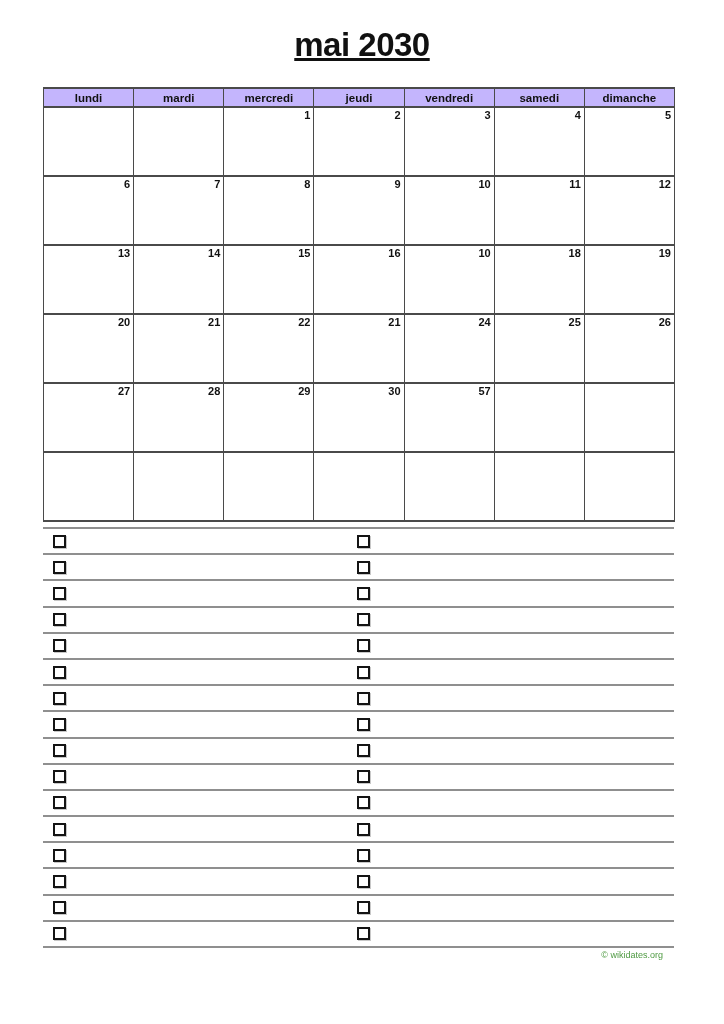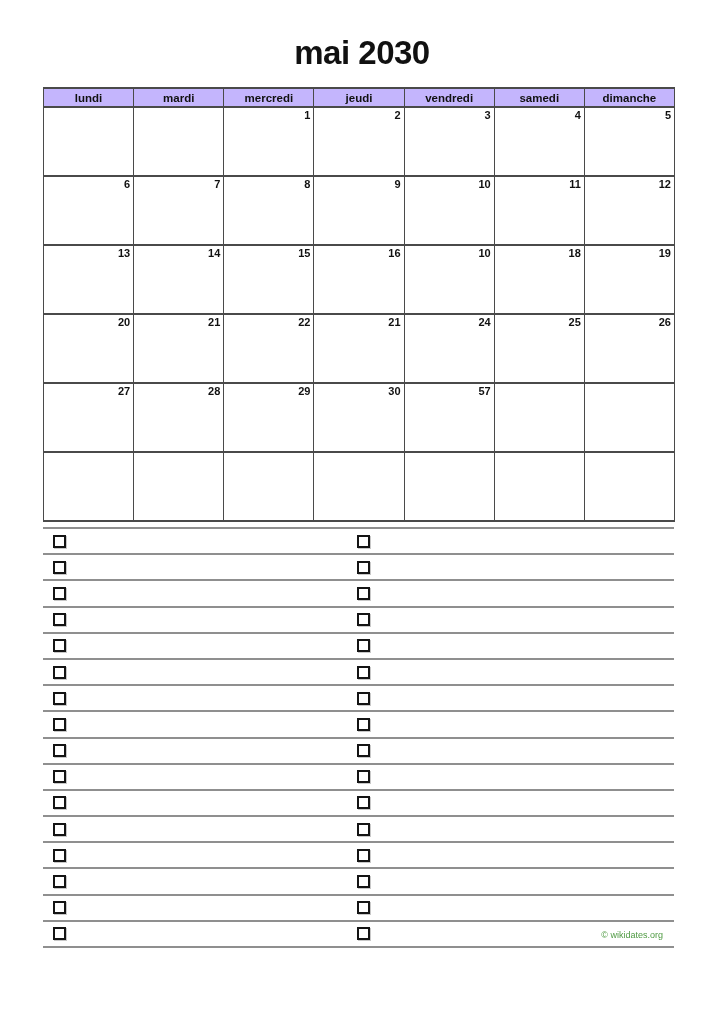--- a/index.html
+++ b/index.html
@@ -10,26 +10,27 @@
     background: #ffffff;
     font-family: "Liberation Sans", sans-serif;
     color: #1b1b1b;
     overflow: hidden;
   }
   .title {
     position: absolute;
     top: 22px;
     left: 0;
     right: 0;
-    margin: 12px;
+    margin: 4px;
     text-align: center;
     font-size: 33px;
     font-weight: 700;
     color: #111111;
     letter-spacing: -0.5px;
+    text-decoration: underline;
   }
   table.cal {
     position: absolute;
     left: 43px;
     top: 87px;
     width: 632px;
     border-collapse: collapse;
     table-layout: fixed;
   }
   .cal th {
@@ -79,21 +80,21 @@
     box-shadow: 1px 1px 0 #c8c8c8;
     margin-left: 10px;
   }
   .checkbox.second {
     position: absolute;
     left: 314px;
     margin-left: 0;
   }
   .credit {
     position: absolute;
-    top: 930px;
+    top: 950px;
     right: 61px;
     font-size: 9px;
     color: #4e9a42;
   }
 </style>
 </head>
 <body>
 
 <div class="page">
 

